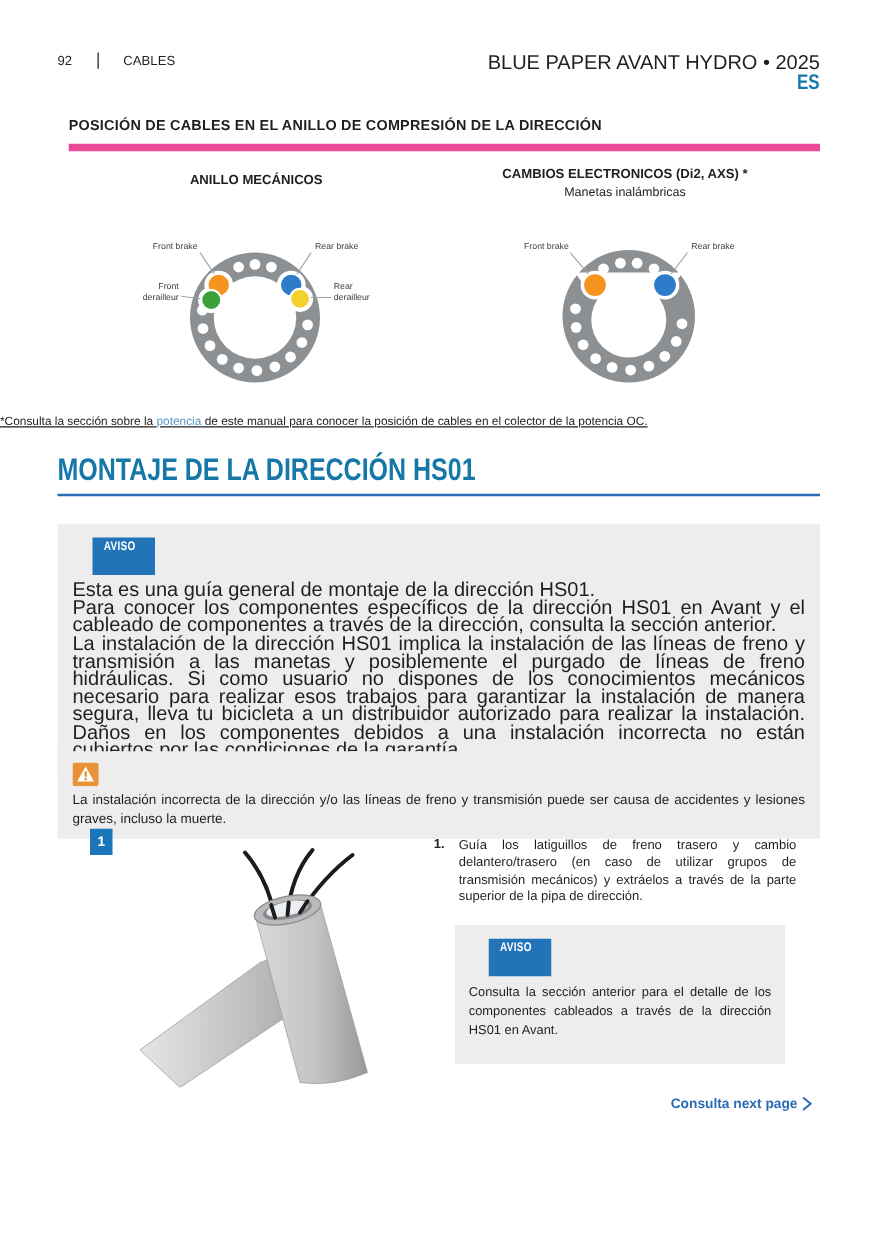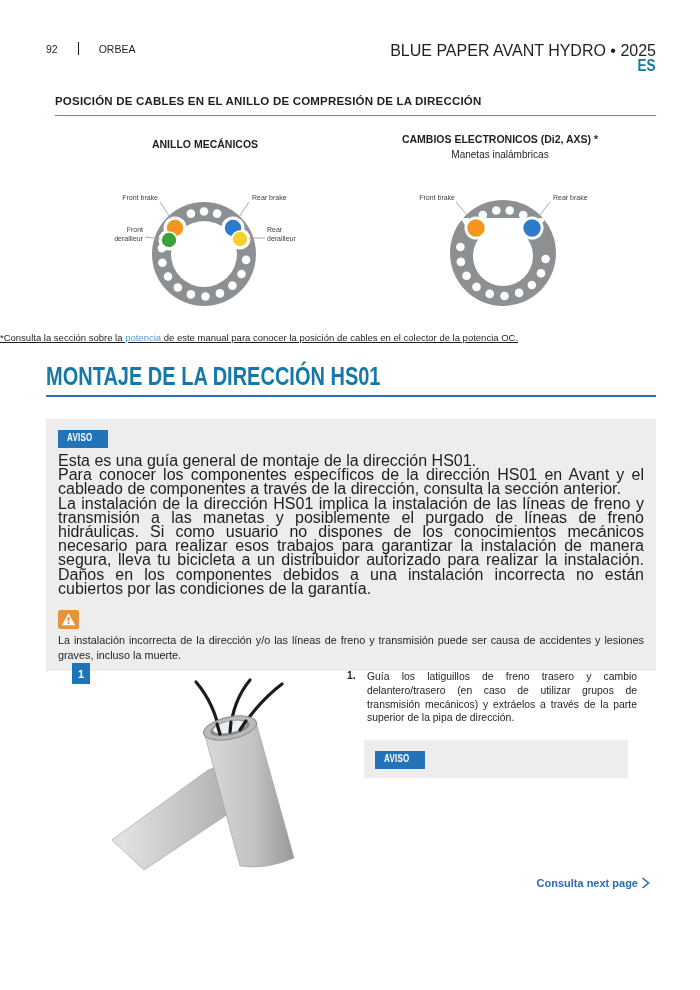--- a/index.html
+++ b/index.html
@@ -9,21 +9,21 @@
   
   .hdr-left{left:46px;top:42px;font-size:10.5px;display:flex;align-items:center;gap:20px;}
   .hdr-div{display:inline-block;width:1px;height:13px;background:#1f1f1f;}
   .hdr-right{right:44px;top:42px;font-size:16px;}
   .lang{right:44px;top:56px;font-size:17px;font-weight:bold;color:var(--heading-blue);}
   .cond{display:inline-block;transform:scaleX(.8);transform-origin:right center;letter-spacing:0;}
   .cond-l{display:inline-block;transform:scaleX(.8);transform-origin:left center;}
 
   
   .sec-title{left:55px;right:44px;top:95px;font-size:11.5px;font-weight:bold;letter-spacing:.2px;
-             border-bottom:1px solid #ec4899;padding-bottom:8px;}
+             border-bottom:6px solid #ec4899;padding-bottom:8px;}
 
   
   .main-h-wrap{left:46px;right:44px;top:363px;border-bottom:2px solid var(--accent-blue);padding-bottom:6px;}
   .main-h{font-size:25px;line-height:26px;font-weight:bold;color:var(--heading-blue);margin:0;}
 
   
   .diagram{position:absolute;}
   .diag-mech{left:100px;top:138px;width:210px;height:182px;}
   .diag-elec{left:390px;top:133px;width:220px;height:187px;}
   .diag-title{position:absolute;top:0;left:0;width:100%;text-align:center;font-size:10.5px;font-weight:bold;}
@@ -34,21 +34,21 @@
   .leader{stroke:#9aa0a4;stroke-width:.9;fill:none;}
   .dot{stroke:#fff;stroke-width:1.6;}
 
   .footnote{left:0;right:0;top:332px;text-align:left;font-size:9.5px;color:#1f1f1f;text-decoration:underline;}
   .link{color:var(--link-blue);}
 
   
   .box{background:var(--box-gray);padding:8px 12px 9px 12px;box-sizing:border-box;}
   .notice-main{left:46px;width:610px;top:419px;}
   .badge{display:inline-block;background:var(--badge-blue);color:#fff;font-weight:bold;font-size:10px;
-         padding:2px 9px 5px 9px;letter-spacing:.3px;}
+         padding:2px 9px 17px 9px;letter-spacing:.3px;margin-left:16px;}
   .box p{margin:0;font-size:16px;line-height:14.2px;text-align:justify;}
   .notice-main .body-copy{margin-top:6px;}
   .warning-main{left:46px;width:610px;top:601px;}
   .warn-icon{display:block;margin:1px 0 4px 0;}
   .warning-main p{font-size:10.8px;line-height:14.5px;}
 
   
   .step-badge{left:72px;top:663px;width:18px;height:21px;background:var(--step-blue);color:#fff;
               font-size:11px;font-weight:bold;display:flex;align-items:center;justify-content:center;}
   .figure{left:108px;top:674px;width:228px;height:196px;}
@@ -61,21 +61,21 @@
 
   .continue{right:50px;top:877px;font-size:11px;font-weight:bold;color:var(--accent-blue);
             display:flex;align-items:center;gap:3px;}
 </style>
 </head>
 <body>
 
 <div class="abs hdr-left">
   <span>92</span>
   <span class="hdr-div"></span>
-  <span>ORBEA</span>
+  <span>CABLES</span>
 </div>
 <div class="abs hdr-right">BLUE PAPER AVANT HYDRO • 2025</div>
 <div class="abs lang"><span class="cond">ES</span></div>
 
 <div class="abs sec-title">POSICIÓN DE CABLES EN EL ANILLO DE COMPRESIÓN DE LA DIRECCIÓN</div>
 
 <div class="diagram diag-mech">
   <div class="diag-title">ANILLO MECÁNICOS</div>
   <svg class="ring-svg" style="top:44px" width="210" height="138" viewBox="0 0 210 138">
     <circle class="ring" cx="104" cy="72" r="52"></circle>
@@ -219,20 +219,21 @@
   </g>
 </svg>
 
 <div class="abs step-col">
   <div class="step-line">
     <span class="step-num">1.</span>
     <p class="step-text">Guía los latiguillos de freno trasero y cambio delantero/trasero (en caso de utilizar grupos de transmisión mecánicos) y extráelos a través de la parte superior de la pipa de dirección.</p>
   </div>
   <div class="notice-inner">
     <span class="badge"><span class="cond-l">AVISO</span></span>
+    <p>Consulta la sección anterior para el detalle de los componentes cableados a través de la dirección HS01 en Avant.</p>
   </div>
 </div>
 
 <div class="abs continue">
   <span>Consulta next page</span>
   <svg width="9" height="12" viewBox="0 0 9 12">
     <path d="M1.5,1 L7.5,6 L1.5,11" fill="none" stroke="#2B6CB5" stroke-width="1.6"></path>
   </svg>
 </div>
 

